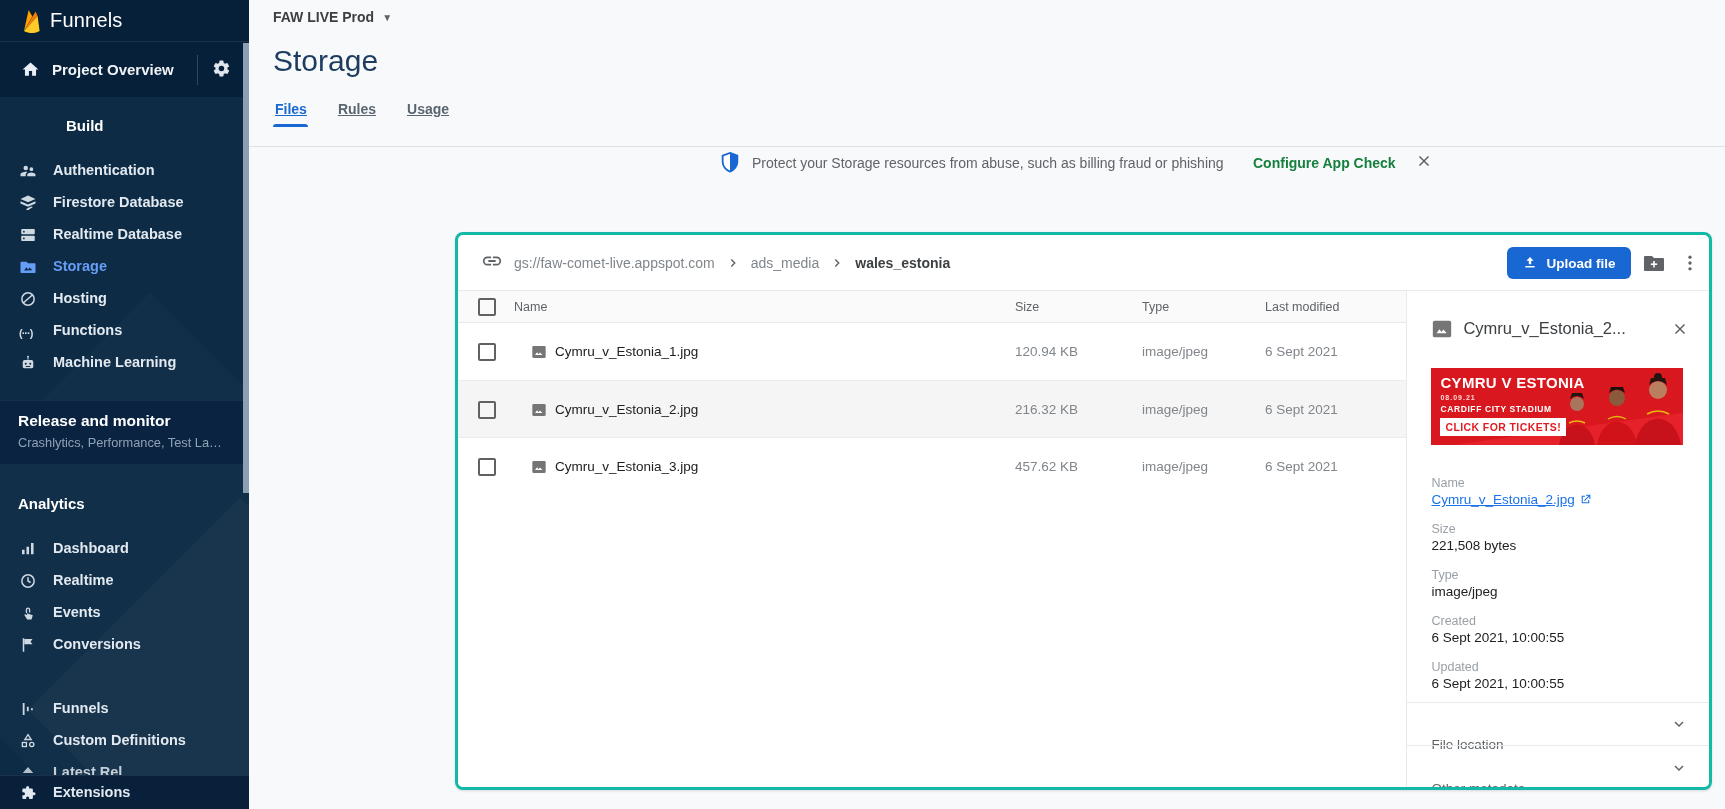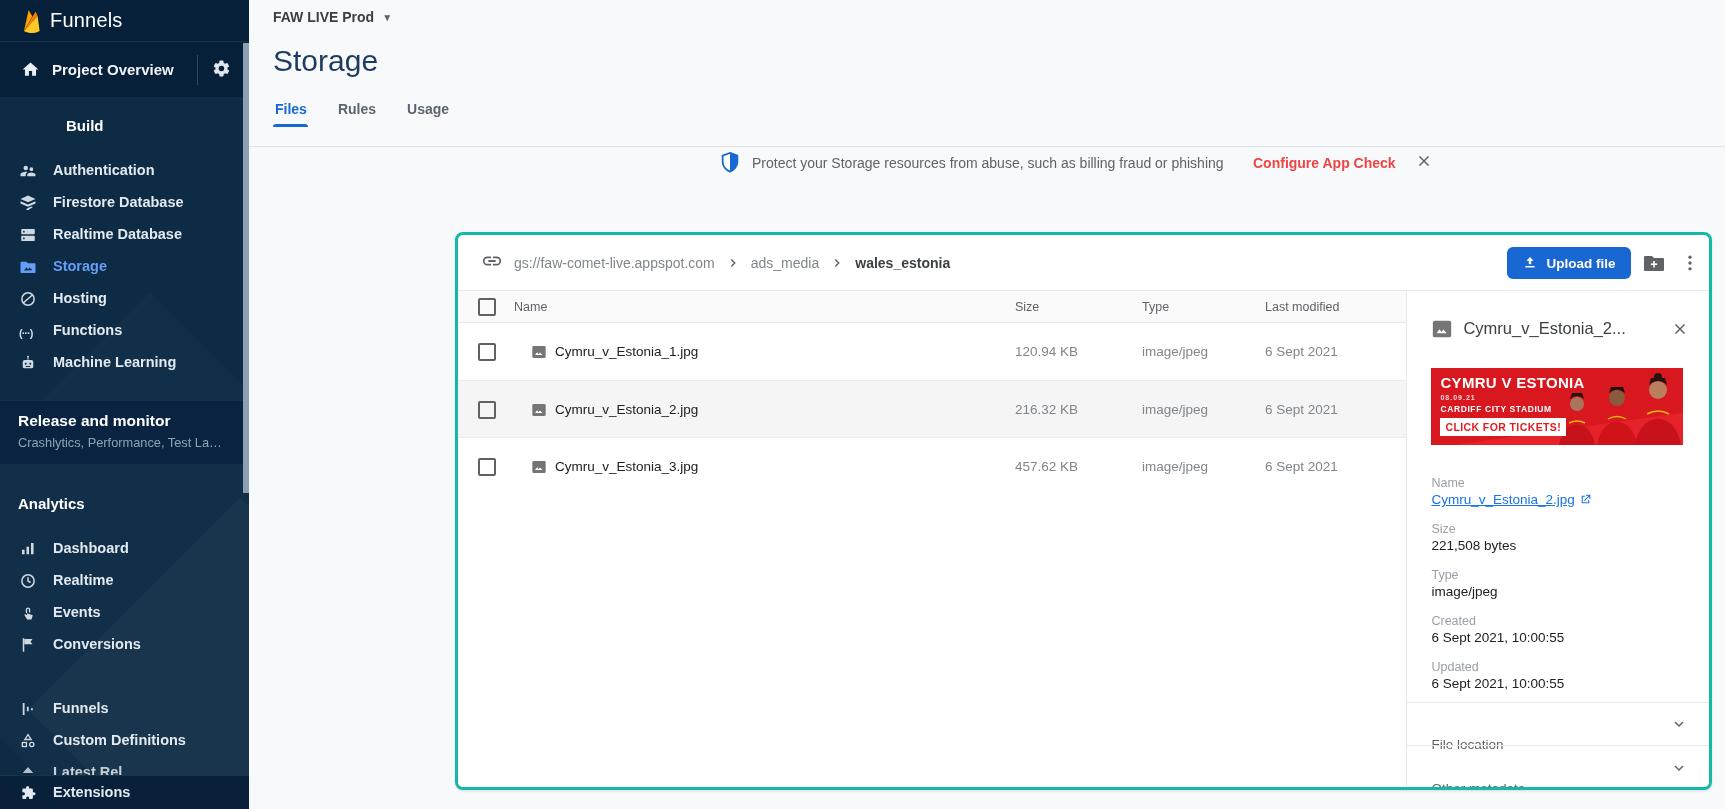--- a/index.html
+++ b/index.html
@@ -38,30 +38,30 @@
   .ext-band .nav-item { top:1px; }
 
   .sb-scrollbar { position:absolute; left:243px; top:43px; width:6px; height:450px; background:#8ba0b3; z-index:6; }
 
   
   .main { position:absolute; left:249px; top:0; width:1476px; height:809px; }
   .proj-select { position:absolute; left:24px; top:9px; font-size:14px; font-weight:700; color:#3c4043; cursor:pointer; }
   .proj-caret { font-size:10px; color:#5f6368; margin-left:8px; position:relative; top:-1px; }
   .page-title { position:absolute; left:24px; top:44px; font-size:30px; font-weight:400; color:#1e3c5f; }
   .tabs { position:absolute; left:26px; top:101px; display:flex; gap:31px; }
-  .tab { font-size:14px; font-weight:700; color:#5b6570; cursor:pointer; padding-bottom:8px; }
+  .tab { font-size:14px; font-weight:700; color:#5b6570; cursor:pointer; padding-bottom:8px;text-decoration:underline; }
   .tab.active { color:#1967d2; }
   .tab-underline { position:absolute; left:24px; top:124px; width:35px; height:3px; background:#1967d2; border-radius:3px 3px 0 0; }
   .main-divider { position:absolute; left:0; top:146px; width:1476px; height:1px; background:#e0e3e6; }
 
   
   .banner { position:absolute; left:0; top:147px; width:1476px; height:32px; }
   .banner .shield { position:absolute; left:470px; top:4px; }
   .banner-text { position:absolute; left:503px; top:8px; font-size:14px; color:#5f6368; }
-  .banner-link { position:absolute; left:1004px; top:8px; font-size:14px; font-weight:700; color:#ef4444; cursor:pointer; }
+  .banner-link { position:absolute; left:1004px; top:8px; font-size:14px; font-weight:700; color:#15803d; cursor:pointer; }
   .banner-close { position:absolute; left:1166px; top:5px; cursor:pointer; }
 
   
   .card { position:absolute; left:206px; top:232px; width:1257px; height:558px; background:#ffffff; border:3px solid #14b8a6; border-radius:8px; box-shadow:0 1px 2px rgba(60,64,67,.10), 0 1px 3px rgba(60,64,67,.08); overflow:hidden; }
   .toolbar { position:relative; width:100%; height:56px; border-bottom:1px solid #e9eaec; }
   .crumbs { position:absolute; left:23px; top:0; height:56px; display:flex; align-items:center; gap:11px; }
   .crumb-muted { font-size:14px; color:#80868b; }
   .crumb-current { font-size:14px; color:#3c4043; font-weight:700; }
   .crumb-caret svg { display:block; }
   .upload-btn { position:absolute; left:1049px; top:12px; width:124px; height:32px; background:#1967d2; border-radius:6px; display:flex; align-items:center; justify-content:center; gap:8px; cursor:pointer; }

